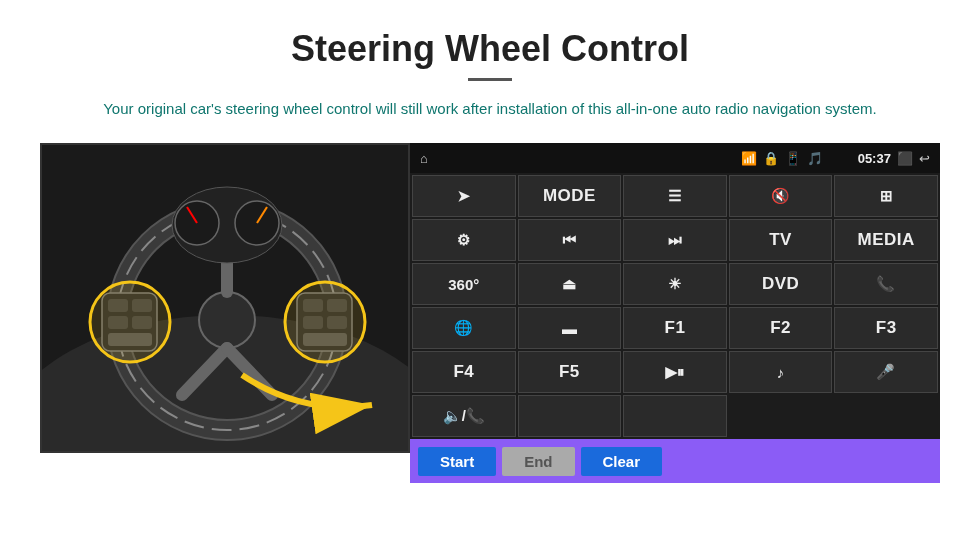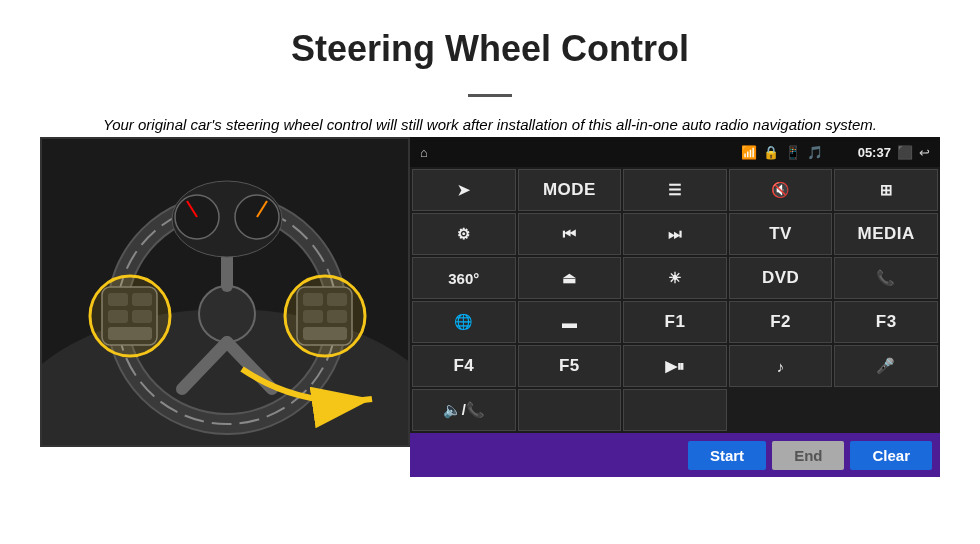--- a/index.html
+++ b/index.html
@@ -12,34 +12,34 @@
     }
     .page-wrapper {
       width: 980px;
       padding: 28px 40px 0 40px;
     }
     .title {
       text-align: center;
       font-size: 36px;
       font-weight: 900;
       color: #222;
-      margin-bottom: 24px;
+      margin-bottom: 8px;
     }
     .title-divider {
       width: 44px;
       height: 3px;
       background: #555;
       margin: 0 auto 16px auto;
     }
     .subtitle {
       text-align: center;
       font-size: 15px;
-      color: #000000;
+      color: #0f766e;
       line-height: 1.6;
-      font-style: italic;
+      margin-bottom: 22px;
     }
 
     .content-row {
       display: flex;
       flex-direction: row;
       gap: 0;
       align-items: flex-start;
     }
 
     
@@ -96,23 +96,22 @@
       height: 42px;
       user-select: none;
       transition: background 0.1s;
     }
     .ctrl-btn .icon { font-size: 15px; }
     .ctrl-btn.text-btn { font-size: 17px; letter-spacing: 0.5px; }
 
     
     .bottom-bar {
       display: flex;
-      justify-content: flex-end;
       align-items: center;
-      background: #4c1d95;
+      background: #8b5cf6;
       padding: 6px 8px;
       gap: 6px;
       height: 44px;
     }
     .action-btn {
       padding: 6px 22px;
       font-size: 15px;
       font-weight: bold;
       border: none;
       cursor: pointer;

